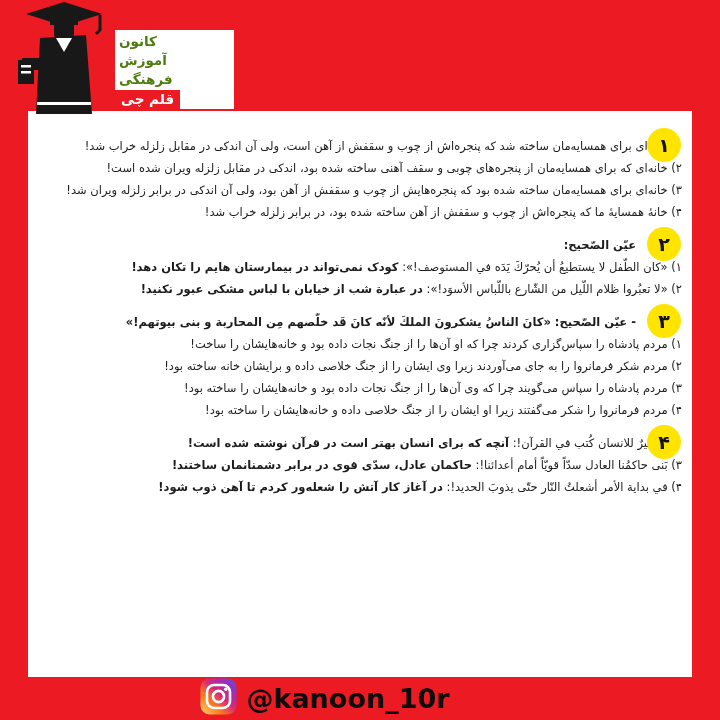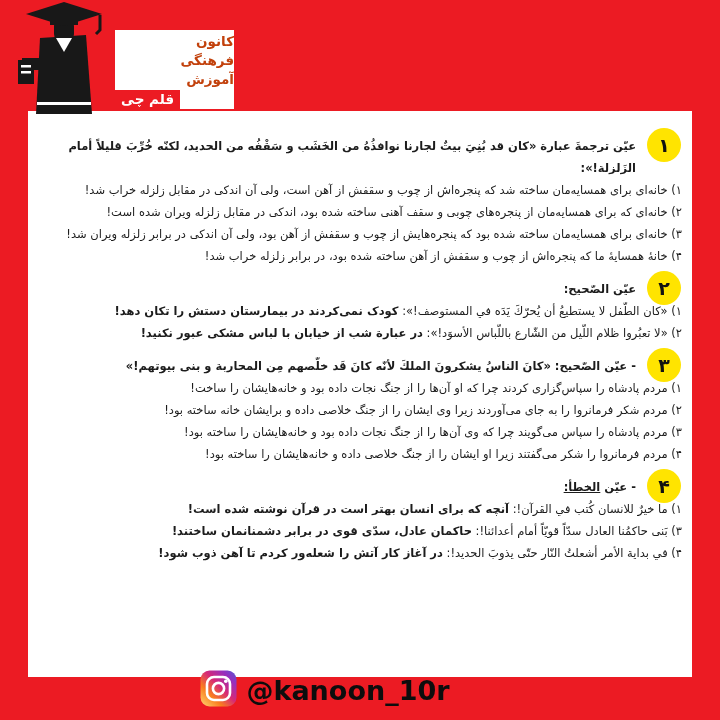--- a/index.html
+++ b/index.html
@@ -40,83 +40,79 @@
   }
   .opt .fa-b { font-weight:bold; }
   
   .logo-figure { position:absolute; left:12px; top:2px; }
   .menu {
     position:absolute; left:115px; top:22px; width:119px;
   }
   .menu .topstrip { height:8px; background:#EC1B23; }
   .menu .rows { background:#ffffff; padding:2px 0 0 0; }
   .menu-item {
-    direction:rtl; text-align:right;
-    font-size:13.5px; font-weight:bold; color:#c2410c;
+    direction:rtl; text-align:left;
+    font-size:13.5px; font-weight:bold; color:#4d7c0f;
     line-height:19px; padding-left:4px;
   }
   .brand-badge {
     display:inline-block; direction:rtl;
     background:#EC1B23; color:#ffffff;
     font-size:13.5px; font-weight:bold;
     line-height:19px; padding:0 6px;
     margin:1px 4px 0 0;
   }
   
   .footer {
-    position:absolute; left:0; bottom:8px; width:650px; height:44px;
+    position:absolute; left:0; bottom:0; width:650px; height:44px;
     display:flex; align-items:center; justify-content:center; gap:9px;margin-top:11px;
   }
   .ig-handle {
     font-size:27px; font-weight:bold; color:#0d0d0d;
     font-family:"DejaVu Sans", sans-serif;
   }
 </style>
 </head>
 <body>
 
 <div class="page">
   <div class="content">
 
     <div class="question">
       <div class="q-badge">۱</div>
-      <div class="q-header">عيّن ترجمةَ عبارة «كان قد بُنِيَ بيتٌ لجارنا نوافذُهُ من الخَشَب و سَقْفُه من الحديد، لكنّه خُرِّبَ قليلاً أمام الزَلزلة!»:</div>
       <div class="opt">۱) خانه‌ای برای همسایه‌مان ساخته شد که پنجره‌اش از چوب و سقفش از آهن است، ولی آن اندکی در مقابل زلزله خراب شد!</div>
       <div class="opt">۲) خانه‌ای که برای همسایه‌مان از پنجره‌های چوبی و سقف آهنی ساخته شده بود، اندکی در مقابل زلزله ویران شده است!</div>
       <div class="opt">۳) خانه‌ای برای همسایه‌مان ساخته شده بود که پنجره‌هایش از چوب و سقفش از آهن بود، ولی آن اندکی در برابر زلزله ویران شد!</div>
       <div class="opt">۴) خانهٔ همسایهٔ ما که پنجره‌اش از چوب و سقفش از آهن ساخته شده بود، در برابر زلزله خراب شد!</div>
     </div>
 
     <div class="question">
       <div class="q-badge">۲</div>
       <div class="q-header">عيّن الصّحيح:</div>
       <div class="opt">
         <span class="ar">۱) «كان الطّفل لا يستطيعُ أن يُحرّكَ يَدَه في المستوصف!»:</span>
-        <span class="fa-b">کودک نمی‌کردند در بیمارستان دستش را تکان دهد!</span>
+        <span class="fa-b">کودک نمی‌تواند در بیمارستان هایم را تکان دهد!</span>
       </div>
       <div class="opt">
         <span class="ar">۲) «لا تعبُروا ظلام اللّيل من الشّارع باللّباس الأسوَد!»:</span>
         <span class="fa-b">در عبارة شب از خیابان با لباس مشکی عبور نکنید!</span>
       </div>
     </div>
 
     <div class="question">
       <div class="q-badge">۳</div>
       <div class="q-header">- عيّن الصّحيح: «كانَ الناسُ يشكرونَ الملكَ لأنّه كانَ قَد خلّصهم مِن المحاربة و بنى بيوتهم!»</div>
       <div class="opt">۱) مردم پادشاه را سپاس‌گزاری کردند چرا که او آن‌ها را از جنگ نجات داده بود و خانه‌هایشان را ساخت!</div>
       <div class="opt">۲) مردم شکر فرمانروا را به جای می‌آوردند زیرا وی ایشان را از جنگ خلاصی داده و برایشان خانه ساخته بود!</div>
       <div class="opt">۳) مردم پادشاه را سپاس می‌گویند چرا که وی آن‌ها را از جنگ نجات داده بود و خانه‌هایشان را ساخته بود!</div>
       <div class="opt">۴) مردم فرمانروا را شکر می‌گفتند زیرا او ایشان را از جنگ خلاصی داده و خانه‌هایشان را ساخته بود!</div>
     </div>
 
     <div class="question">
       <div class="q-badge">۴</div>
-      <div class="q-header">
-        <span>- عيّن </span><span class="u">الخطأ:</span>
-      </div>
       <div class="opt">
         <span class="ar">۱) ما خيرٌ للانسان كُتب في القرآن!:</span>
         <span class="fa-b">آنچه که برای انسان بهتر است در قرآن نوشته شده است!</span>
       </div>
       <div class="opt">
         <span class="ar">۳) بَنى حاكمُنا العادل سدّاً قويّاً أمام أعدائنا!:</span>
         <span class="fa-b">حاکمان عادل، سدّی قوی در برابر دشمنانمان ساختند!</span>
       </div>
       <div class="opt">
         <span class="ar">۴) في بداية الأمر أشعلتُ النّار حتّى يذوبَ الحديد!:</span>
@@ -147,22 +143,22 @@
     <rect x="6" y="58" width="16" height="24" fill="#181818"></rect>
     <rect x="9" y="63" width="10" height="2.5" fill="#ffffff"></rect>
     <rect x="9" y="69" width="10" height="2.5" fill="#ffffff"></rect>
   </svg>
 </div>
 
 <div class="menu">
   <div class="topstrip"></div>
   <div class="rows">
     <div class="menu-item">کانون</div>
+    <div class="menu-item">آموزش</div>
     <div class="menu-item">فرهنگی</div>
-    <div class="menu-item">آموزش</div>
     <div class="brand-badge">قلم چی</div>
   </div>
 </div>
 
 <div class="footer">
   <span>
     <svg width="37" height="37" viewBox="0 0 37 37" xmlns="http://www.w3.org/2000/svg">
       <defs>
         <linearGradient id="igGrad" x1="0%" y1="100%" x2="100%" y2="0%">
           <stop offset="0%" stop-color="#FEDA75"></stop>

